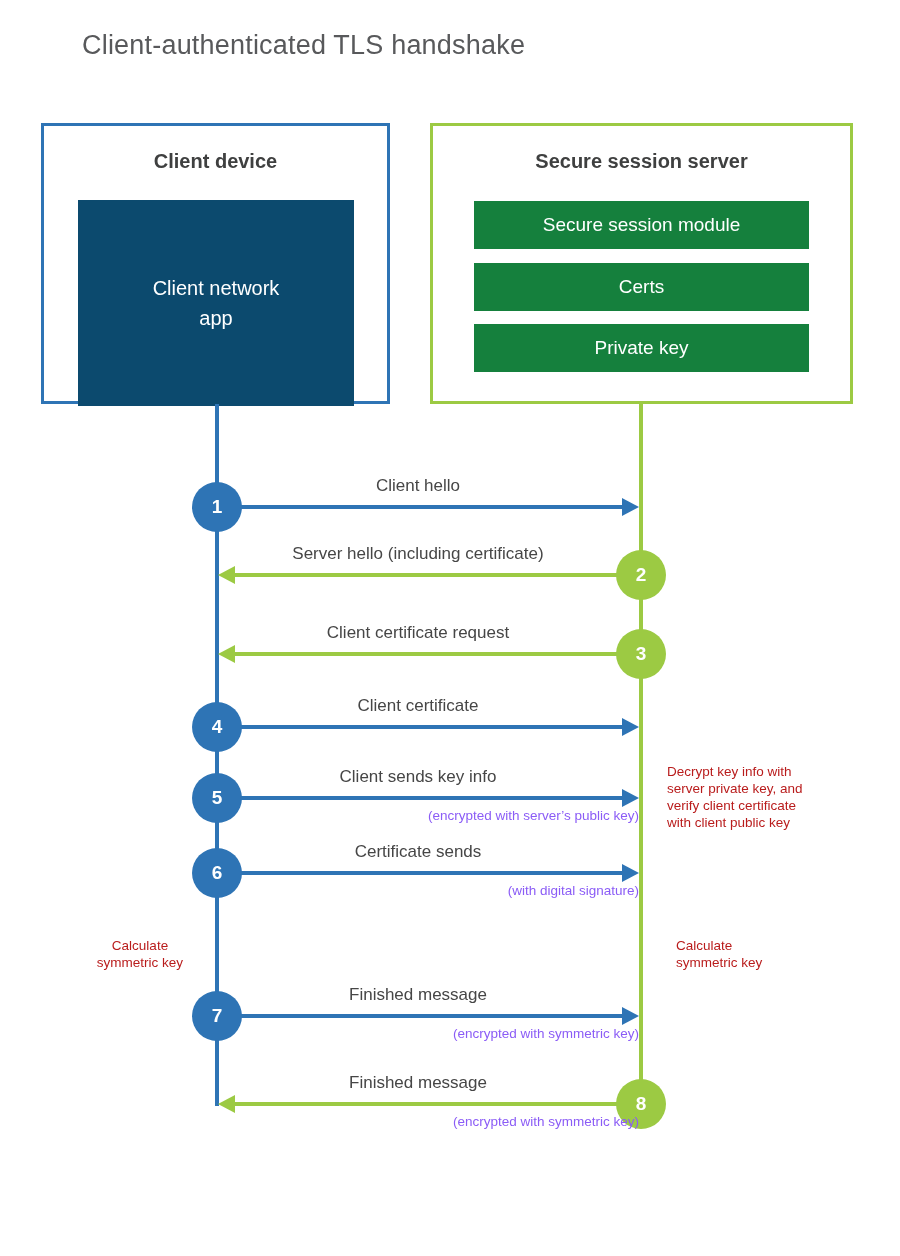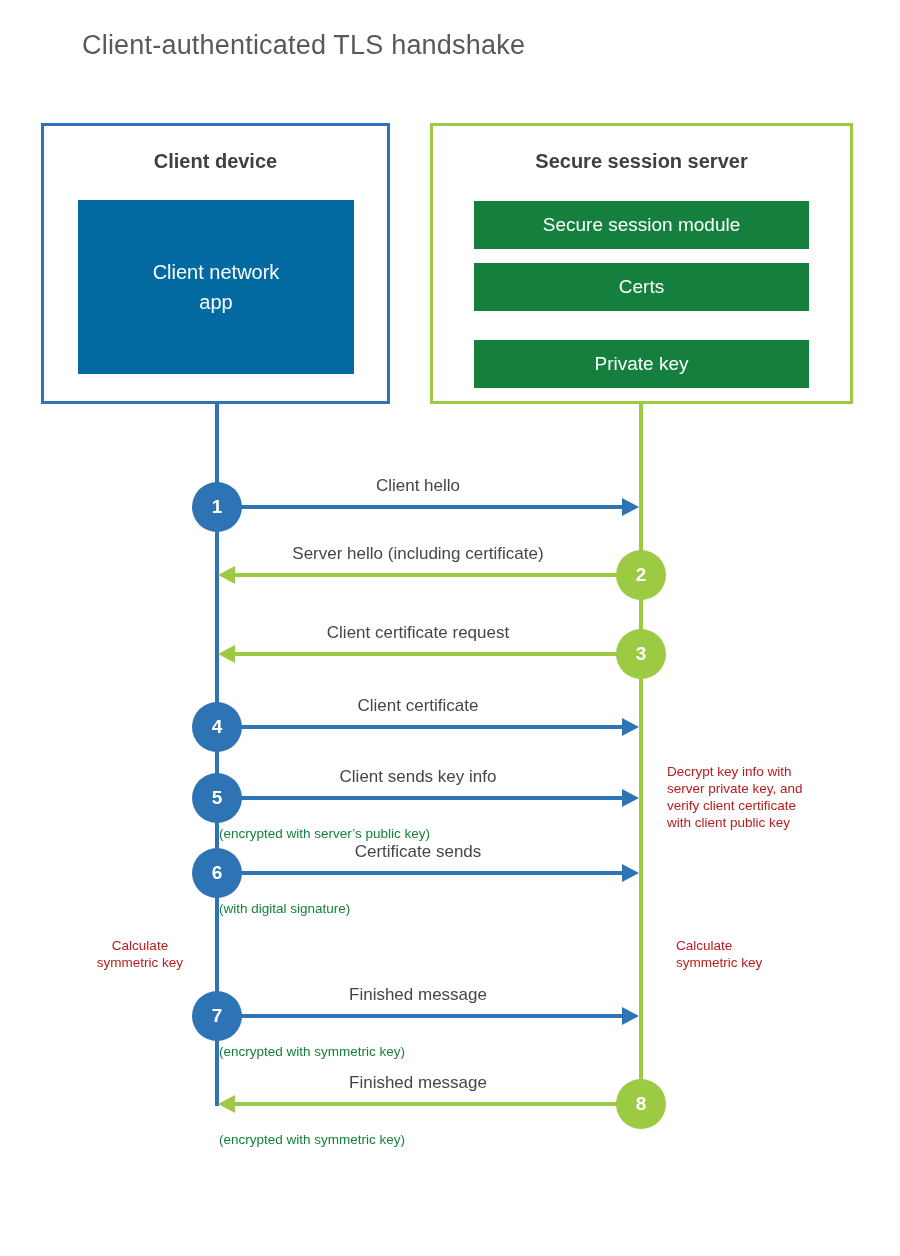--- a/index.html
+++ b/index.html
@@ -20,31 +20,31 @@
 
   
   .actor-box { position: absolute; top: 123px; height: 281px; background: #fff; }
   .client-box { left: 41px;  width: 349px; border: 3px solid #2E74B5; }
   .server-box { left: 430px; width: 423px; border: 3px solid #9CCA43; }
   .actor-title {
     position: absolute; left: 0; right: 0; top: 24px;
     text-align: center; font-size: 20px; font-weight: 700; color: #3F4040;
   }
   .app-box {
-    position: absolute; left: 78px; top: 200px; width: 276px; height: 174px;
-    background: #0369a1; display: flex; align-items: center; justify-content: center;
+    position: absolute; left: 78px; top: 200px; width: 276px; height: 206px;
+    background: #0c4a6e; display: flex; align-items: center; justify-content: center;
     text-align: center; color: #ffffff; font-size: 20px; line-height: 30px;
     white-space: pre-line;
   }
   .module-bar {
     position: absolute; left: 474px; width: 335px; height: 48px;
     background: #15803d; color: #ffffff; font-size: 19px;
     display: flex; align-items: center; justify-content: center; text-align: center;
   }
-  .module-1 { top: 201px; } .module-2 { top: 263px; } .module-3 { top: 340px; }
+  .module-1 { top: 201px; } .module-2 { top: 263px; } .module-3 { top: 324px; }
 
   
   .v-line { position: absolute; width: 4px; z-index: 1; }
   .v-line.blue  { left: 215px; top: 404px; height: 702px; background: #2E74B5; }
   .v-line.green { left: 639px; top: 404px; height: 700px; background: #9CCA43; }
 
   
   .msg-row { position: absolute; left: 0; width: 900px; height: 0; top: var(--y); }
   .row-1 { --y: 507px; }  .row-2 { --y: 575px; }
   .row-3 { --y: 654px; }  .row-4 { --y: 727px; }
@@ -66,22 +66,22 @@
     display: flex; align-items: center; justify-content: center;
   }
   .msg-row.blue  .step-badge { left: 192px; background: #2E74B5; }
   .msg-row.green .step-badge { left: 616px; background: #9CCA43; }
 
   .msg-label {
     position: absolute; left: 208px; width: 420px; top: -31px; z-index: 4;
     text-align: center; font-size: 17px; color: #464646;
   }
   .msg-sublabel {
-    position: absolute; left: 219px; width: 420px; top: 28px; z-index: 4;
-    text-align: left; font-size: 13.5px; color: #15803d;
+    position: absolute; left: 219px; width: 420px; top: 10px; z-index: 4;
+    text-align: right; font-size: 13.5px; color: #8b5cf6;
   }
 
   
   .side-note {
     position: absolute; font-size: 13.5px; line-height: 17px; color: #b91c1c;
     white-space: pre-line; z-index: 4;
   }
   .decrypt-note { left: 667px; top: 763px; width: 180px; text-align: left; }
   .calc-left    { left: 60px;  top: 937px; width: 160px; text-align: center; }
   .calc-right   { left: 676px; top: 937px; width: 160px; text-align: left; }

